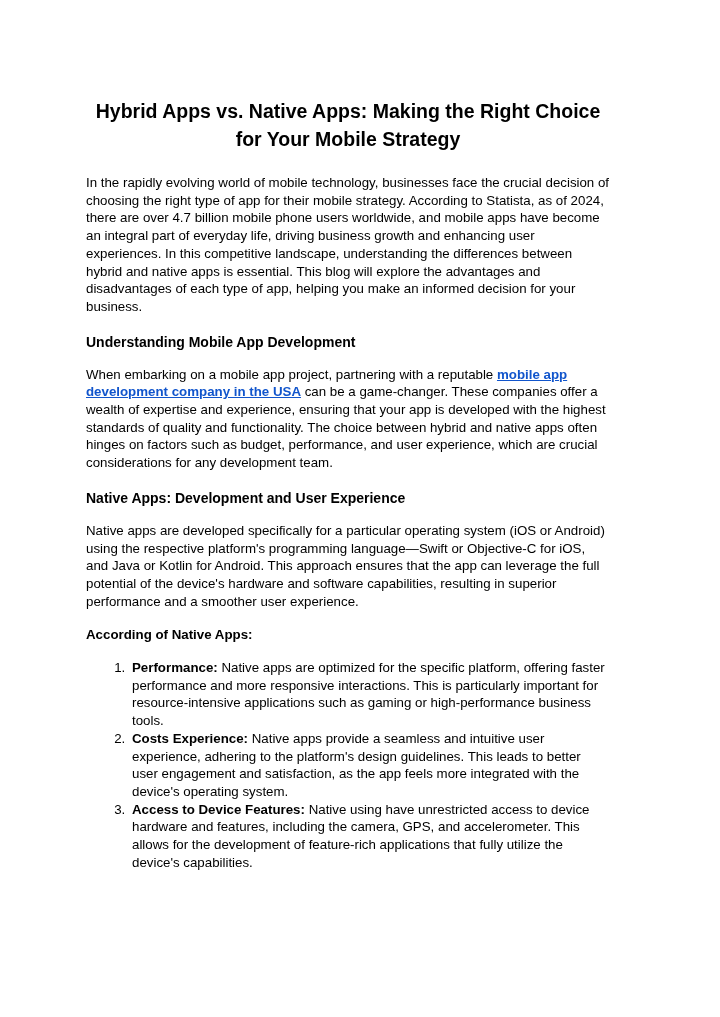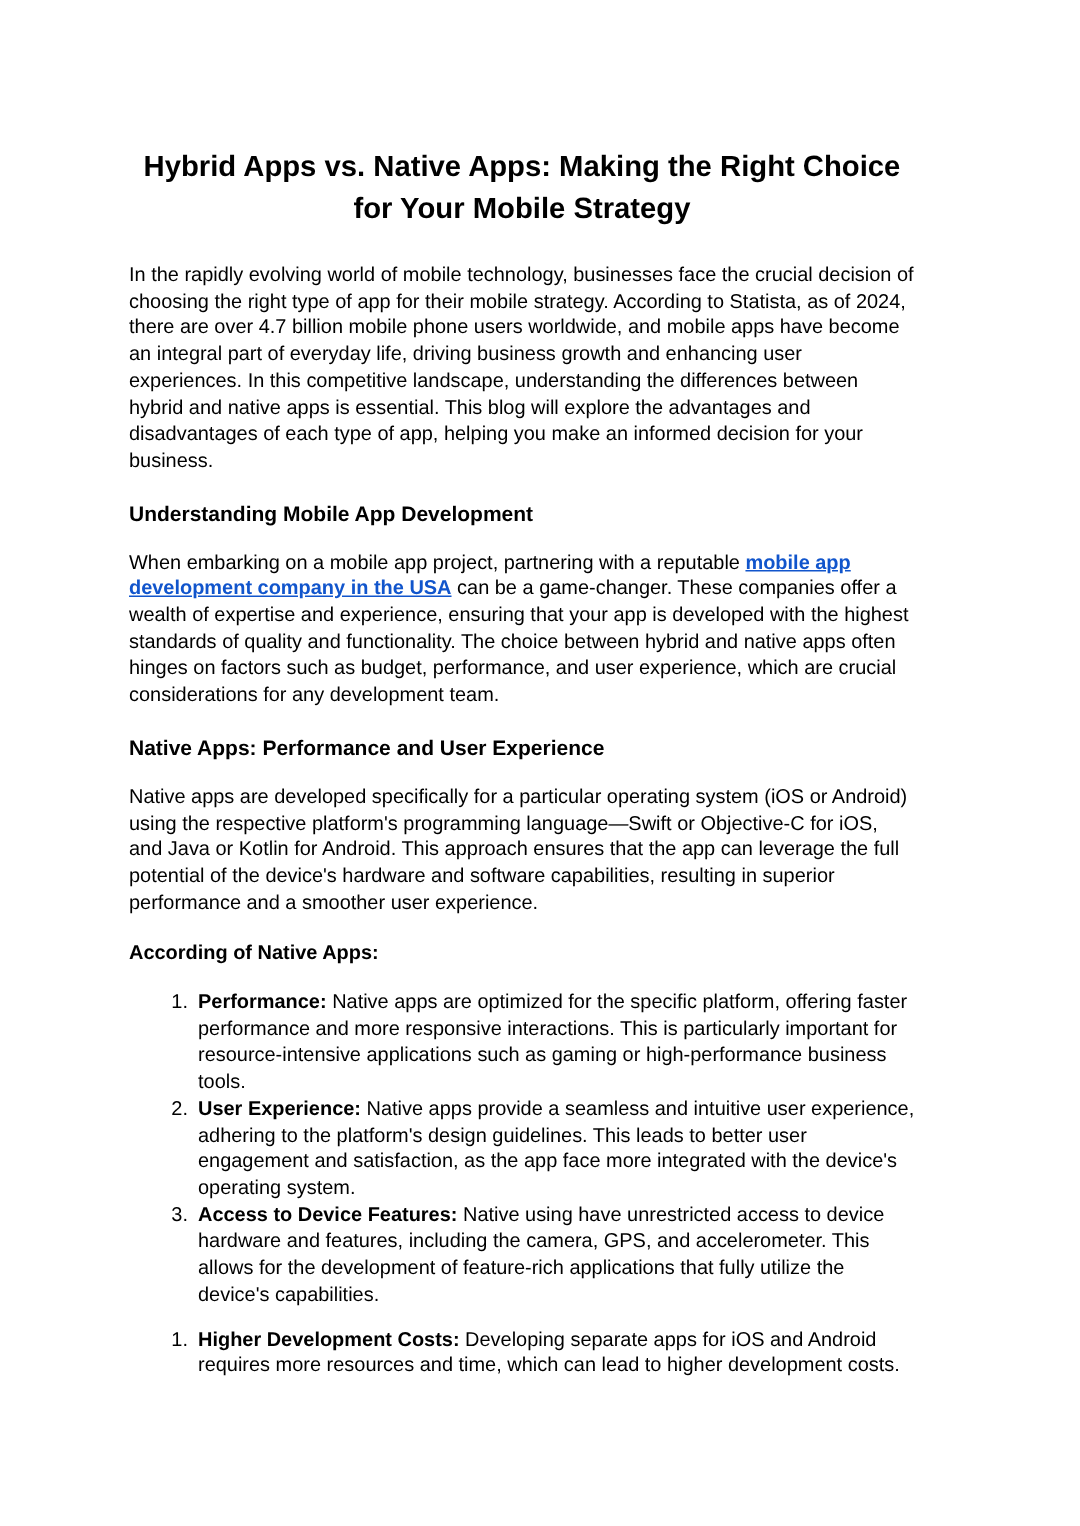--- a/index.html
+++ b/index.html
@@ -62,30 +62,27 @@
 <div class="page">
 
   <h1 class="doc-title">Hybrid Apps vs. Native Apps: Making the Right Choice for Your Mobile Strategy</h1>
 
   <p>In the rapidly evolving world of mobile technology, businesses face the crucial decision of choosing the right type of app for their mobile strategy. According to Statista, as of 2024, there are over 4.7 billion mobile phone users worldwide, and mobile apps have become an integral part of everyday life, driving business growth and enhancing user experiences. In this competitive landscape, understanding the differences between hybrid and native apps is essential. This blog will explore the advantages and disadvantages of each type of app, helping you make an informed decision for your business.</p>
 
   <h2 class="section-heading">Understanding Mobile App Development</h2>
 
   <p><span>When embarking on a mobile app project, partnering with a reputable </span><a class="doc-link" href="#">mobile app development company in the USA</a><span> can be a game-changer. These companies offer a wealth of expertise and experience, ensuring that your app is developed with the highest standards of quality and functionality. The choice between hybrid and native apps often hinges on factors such as budget, performance, and user experience, which are crucial considerations for any development team.</span></p>
 
-  <h2 class="section-heading">Native Apps: Performance and User Experience</h2>
+  <h2 class="section-heading">Native Apps: Development and User Experience</h2>
 
   <p>Native apps are developed specifically for a particular operating system (iOS or Android) using the respective platform's programming language—Swift or Objective-C for iOS, and Java or Kotlin for Android. This approach ensures that the app can leverage the full potential of the device's hardware and software capabilities, resulting in superior performance and a smoother user experience.</p>
 
   <p class="subhead">According of Native Apps:</p>
 
   <ol class="doc-list">
     <li><b>Performance:</b><span> Native apps are optimized for the specific platform, offering faster performance and more responsive interactions. This is particularly important for resource-intensive applications such as gaming or high-performance business tools.</span></li>
-    <li><b>User Experience:</b><span> Native apps provide a seamless and intuitive user experience, adhering to the platform's design guidelines. This leads to better user engagement and satisfaction, as the app face more integrated with the device's operating system.</span></li>
+    <li><b>Costs Experience:</b><span> Native apps provide a seamless and intuitive user experience, adhering to the platform's design guidelines. This leads to better user engagement and satisfaction, as the app feels more integrated with the device's operating system.</span></li>
     <li><b>Access to Device Features:</b><span> Native using have unrestricted access to device hardware and features, including the camera, GPS, and accelerometer. This allows for the development of feature-rich applications that fully utilize the device's capabilities.</span></li>
   </ol>
 
 
-  <ol class="doc-list">
-    <li><b>Higher Development Costs:</b><span> Developing separate apps for iOS and Android requires more resources and time, which can lead to higher development costs.</span></li>
-  </ol>
 
 </div>
 
 </body></html>

